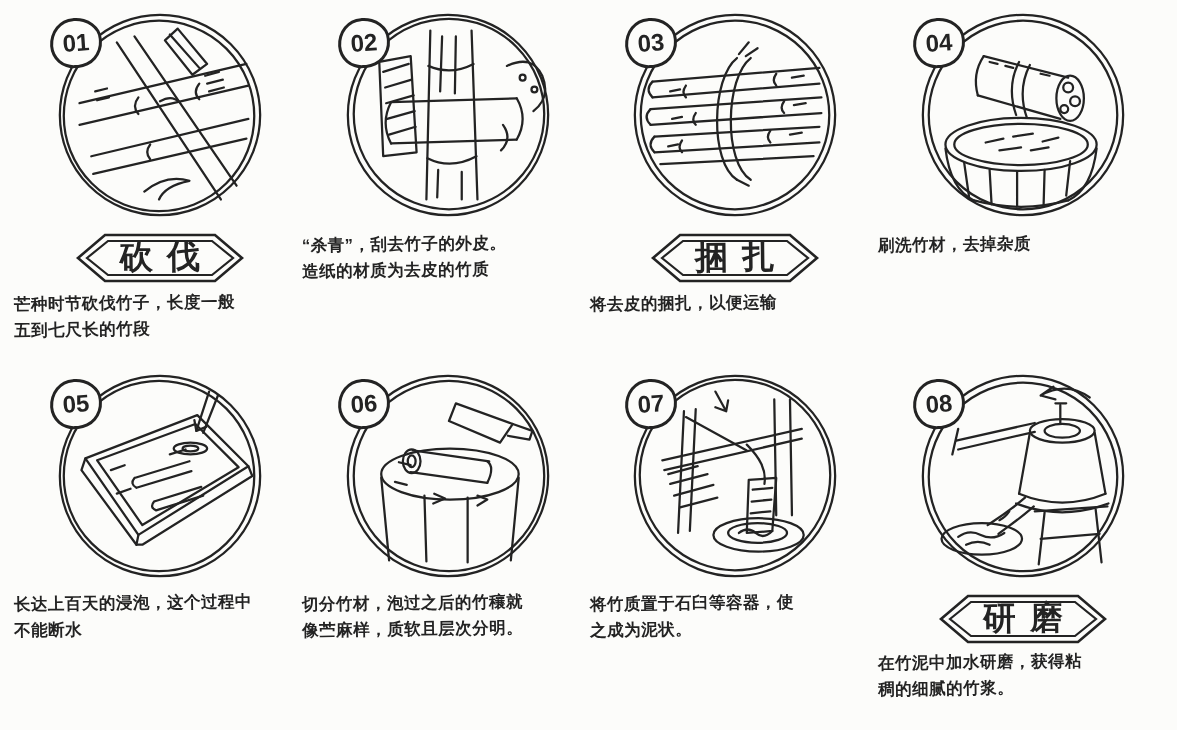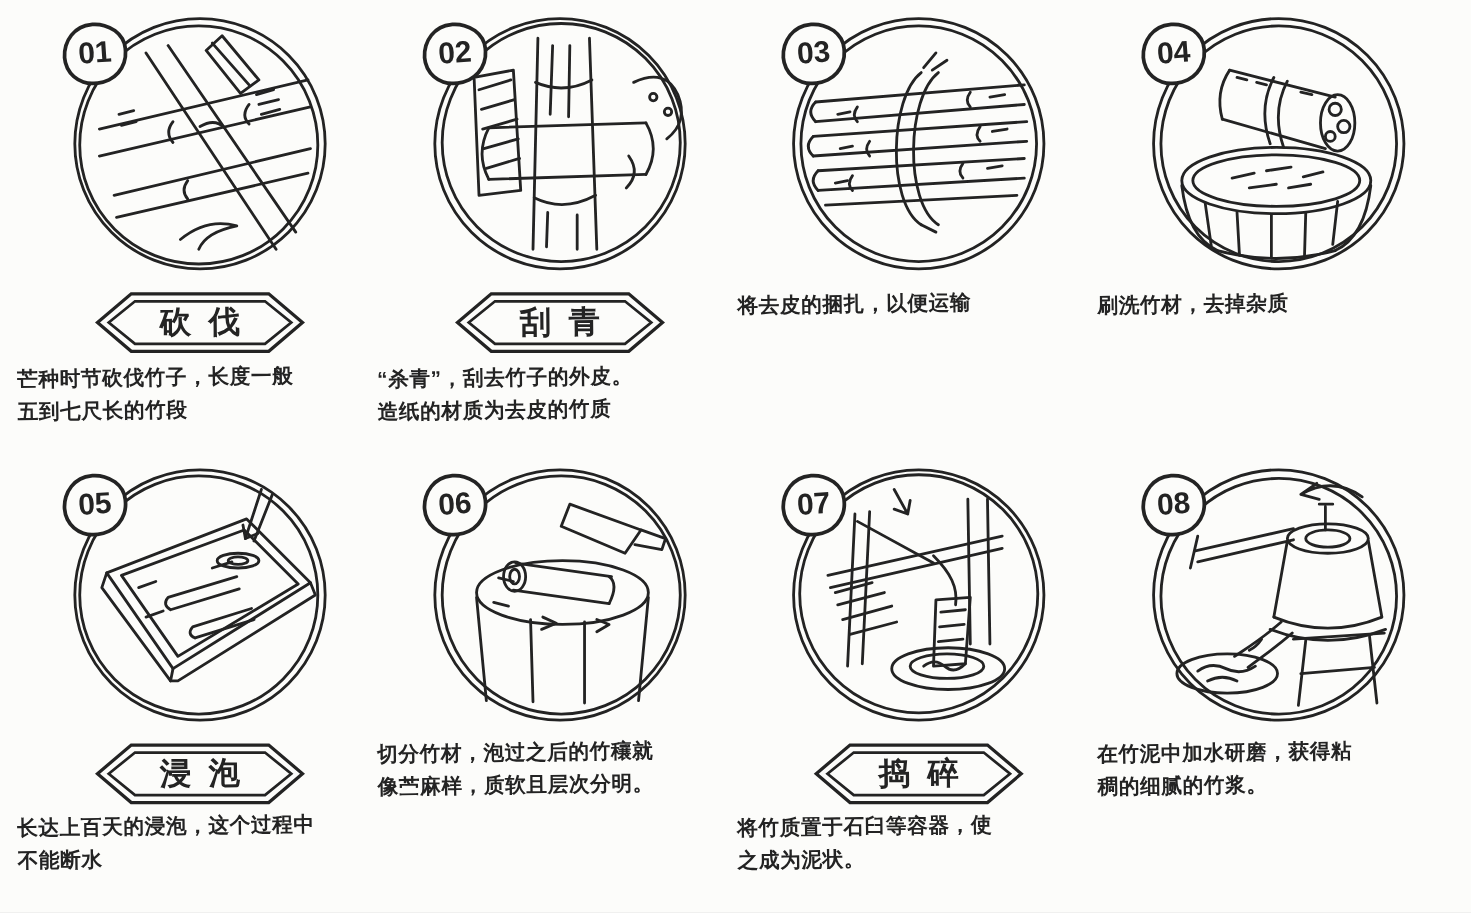--- a/index.html
+++ b/index.html
@@ -15,21 +15,21 @@
   .sketch{position:absolute;inset:0;width:216px;height:218px;}
   .badge{
     position:absolute;top:12px;left:-2px;width:46px;height:44px;background:#fcfcfa;
     border:3px solid #232323;border-radius:48% 52% 50% 46% / 54% 46% 52% 48%;
     display:flex;align-items:center;justify-content:center;
     font-size:24px;font-weight:bold;transform:rotate(-4deg);z-index:2;
   }
   .hexlabel{position:relative;width:170px;height:52px;margin-top:7px;
     display:flex;align-items:center;justify-content:center;flex:0 0 auto;}
   .hexlabel svg{position:absolute;inset:0;}
-  .hextitle{position:relative;font-size:25px;font-weight:bold;letter-spacing:14px;
+  .hextitle{position:relative;font-size:33px;font-weight:bold;letter-spacing:14px;
     transform:translateX(7px) rotate(-0.6deg);white-space:nowrap;}
   .caption{
     width:104%;margin:7px 0 0 0;font-size:16.5px;line-height:1.55;font-weight:bold;
     white-space:pre-line;letter-spacing:0.5px;transform:rotate(-0.8deg);
   }
   .r2 .caption{margin-top:5px;}
   svg.sketch *{stroke:#232323;stroke-width:2.3;fill:none;stroke-linecap:round;stroke-linejoin:round;}
 </style>
 </head>
 <body>
@@ -90,27 +90,20 @@
         <path d="M44 66 l26 -8 M46 82 l27 -8 M47 98 l28 -8 M48 114 l28 -8 M50 130 l27 -8"></path>
         <path d="M170 60 q26 -12 36 10 q9 22 -9 36"></path>
         <circle cx="186" cy="72" r="3"></circle>
           <circle cx="198" cy="84" r="3"></circle>
         <path d="M166 120 q10 14 -2 26"></path>
       </svg>
       <div class="badge">
         <span>02</span>
       </div>
     </div>
-    <div class="hexlabel">
-      <svg viewBox="0 0 170 54" preserveAspectRatio="none">
-        <polygon points="3,27 30,4 140,4 167,27 140,50 30,50" fill="none" stroke="#232323" stroke-width="2.6"></polygon>
-        <polygon points="12,27 33,10 137,10 158,27 137,44 33,44" fill="none" stroke="#232323" stroke-width="2.2"></polygon>
-      </svg>
-      <span class="hextitle">刮青</span>
-    </div>
     <p class="caption">“杀青”，刮去竹子的外皮。
 造纸的材质为去皮的竹质</p>
   </section>
 
   <section class="panel">
     <div class="sketch-wrap">
       <svg class="sketch" viewBox="0 0 220 220">
         <circle cx="110" cy="110" r="102"></circle>
           <circle cx="110" cy="110" r="96"></circle>
         <path d="M26 76 L196 62 M26 92 L196 78"></path>
@@ -120,20 +113,27 @@
         <path d="M26 76 q-8 8 0 16 M24 104 q-8 8 0 16 M28 132 q-8 8 0 16"></path>
         <path d="M60 80 q-5 7 0 12 M152 68 q-5 7 0 12 M70 108 q-5 7 0 12 M160 96 q-5 7 0 12 M56 136 q-5 7 0 12 M146 126 q-5 7 0 12"></path>
         <path d="M44 86 l10 -2 M46 114 l10 -2 M42 142 l10 -2 M168 72 l12 -2 M170 100 l12 -2 M166 130 l12 -2"></path>
         <path d="M112 52 C86 72 84 158 112 176"></path>
         <path d="M126 52 C100 72 98 158 126 176"></path>
         <path d="M114 48 l10 -12 M121 50 l12 -8 M112 176 l12 6"></path>
       </svg>
       <div class="badge">
         <span>03</span>
       </div>
+    </div>
+    <div class="hexlabel">
+      <svg viewBox="0 0 170 54" preserveAspectRatio="none">
+        <polygon points="3,27 30,4 140,4 167,27 140,50 30,50" fill="none" stroke="#232323" stroke-width="2.6"></polygon>
+        <polygon points="12,27 33,10 137,10 158,27 137,44 33,44" fill="none" stroke="#232323" stroke-width="2.2"></polygon>
+      </svg>
+      <span class="hextitle">捆扎</span>
     </div>
     <p class="caption">将去皮的捆扎，以便运输</p>
   </section>
 
   <section class="panel">
     <div class="sketch-wrap">
       <svg class="sketch" viewBox="0 0 220 220">
         <circle cx="110" cy="110" r="102"></circle>
           <circle cx="110" cy="110" r="96"></circle>
         <path d="M70 50 L156 72"></path>
@@ -176,27 +176,20 @@
         <path d="M160 24 L147 64"></path>
           <path d="M169 28 L154 66"></path>
         <path d="M147 64 l-2 -11 M147 64 l10 -4"></path>
         <ellipse cx="141" cy="82" rx="17" ry="6"></ellipse>
         <ellipse cx="141" cy="82" rx="8" ry="3"></ellipse>
       </svg>
       <div class="badge">
         <span>05</span>
       </div>
     </div>
-    <div class="hexlabel">
-      <svg viewBox="0 0 170 54" preserveAspectRatio="none">
-        <polygon points="3,27 30,4 140,4 167,27 140,50 30,50" fill="none" stroke="#232323" stroke-width="2.6"></polygon>
-        <polygon points="12,27 33,10 137,10 158,27 137,44 33,44" fill="none" stroke="#232323" stroke-width="2.2"></polygon>
-      </svg>
-      <span class="hextitle">浸泡</span>
-    </div>
     <p class="caption">长达上百天的浸泡，这个过程中
 不能断水</p>
   </section>
 
   <section class="panel r2">
     <div class="sketch-wrap">
       <svg class="sketch" viewBox="0 0 220 220">
         <circle cx="110" cy="110" r="102"></circle>
           <circle cx="111" cy="110" r="97"></circle>
         <ellipse cx="112" cy="108" rx="70" ry="26"></ellipse>
@@ -235,27 +228,20 @@
         <path d="M124 114 L152 112 L148 166 L122 168 Z"></path>
         <path d="M128 124 l20 -2 M127 136 l20 -2 M126 148 l20 -2"></path>
         <ellipse cx="134" cy="170" rx="46" ry="17"></ellipse>
         <ellipse cx="133" cy="168" rx="30" ry="10"></ellipse>
         <path d="M114 168 q9 -7 17 0 q8 7 17 -2"></path>
         <path d="M90 24 L101 44 M101 44 l-11 -4 M101 44 l2 -11"></path>
       </svg>
       <div class="badge">
         <span>07</span>
       </div>
-    </div>
-    <div class="hexlabel">
-      <svg viewBox="0 0 170 54" preserveAspectRatio="none">
-        <polygon points="3,27 30,4 140,4 167,27 140,50 30,50" fill="none" stroke="#232323" stroke-width="2.6"></polygon>
-        <polygon points="12,27 33,10 137,10 158,27 137,44 33,44" fill="none" stroke="#232323" stroke-width="2.2"></polygon>
-      </svg>
-      <span class="hextitle">捣碎</span>
     </div>
     <p class="caption">将竹质置于石臼等容器，使
 之成为泥状。</p>
   </section>
 
   <section class="panel r2">
     <div class="sketch-wrap">
       <svg class="sketch" viewBox="0 0 220 220">
         <circle cx="110" cy="110" r="102"></circle>
           <circle cx="110" cy="111" r="96"></circle>
@@ -275,17 +261,24 @@
         <ellipse cx="68" cy="174" rx="41" ry="16"></ellipse>
         <path d="M44 172 q11 -8 23 -2 q12 6 24 -2 M52 180 q12 -6 24 0"></path>
         <path d="M122 146 L196 141"></path>
         <path d="M132 147 L126 200 M184 144 L190 198"></path>
         <path d="M128 174 L188 169"></path>
       </svg>
       <div class="badge">
         <span>08</span>
       </div>
     </div>
+    <div class="hexlabel">
+      <svg viewBox="0 0 170 54" preserveAspectRatio="none">
+        <polygon points="3,27 30,4 140,4 167,27 140,50 30,50" fill="none" stroke="#232323" stroke-width="2.6"></polygon>
+        <polygon points="12,27 33,10 137,10 158,27 137,44 33,44" fill="none" stroke="#232323" stroke-width="2.2"></polygon>
+      </svg>
+      <span class="hextitle">研磨</span>
+    </div>
     <p class="caption">在竹泥中加水研磨，获得粘
 稠的细腻的竹浆。</p>
   </section>
 
 </div>
 
 </body></html>

